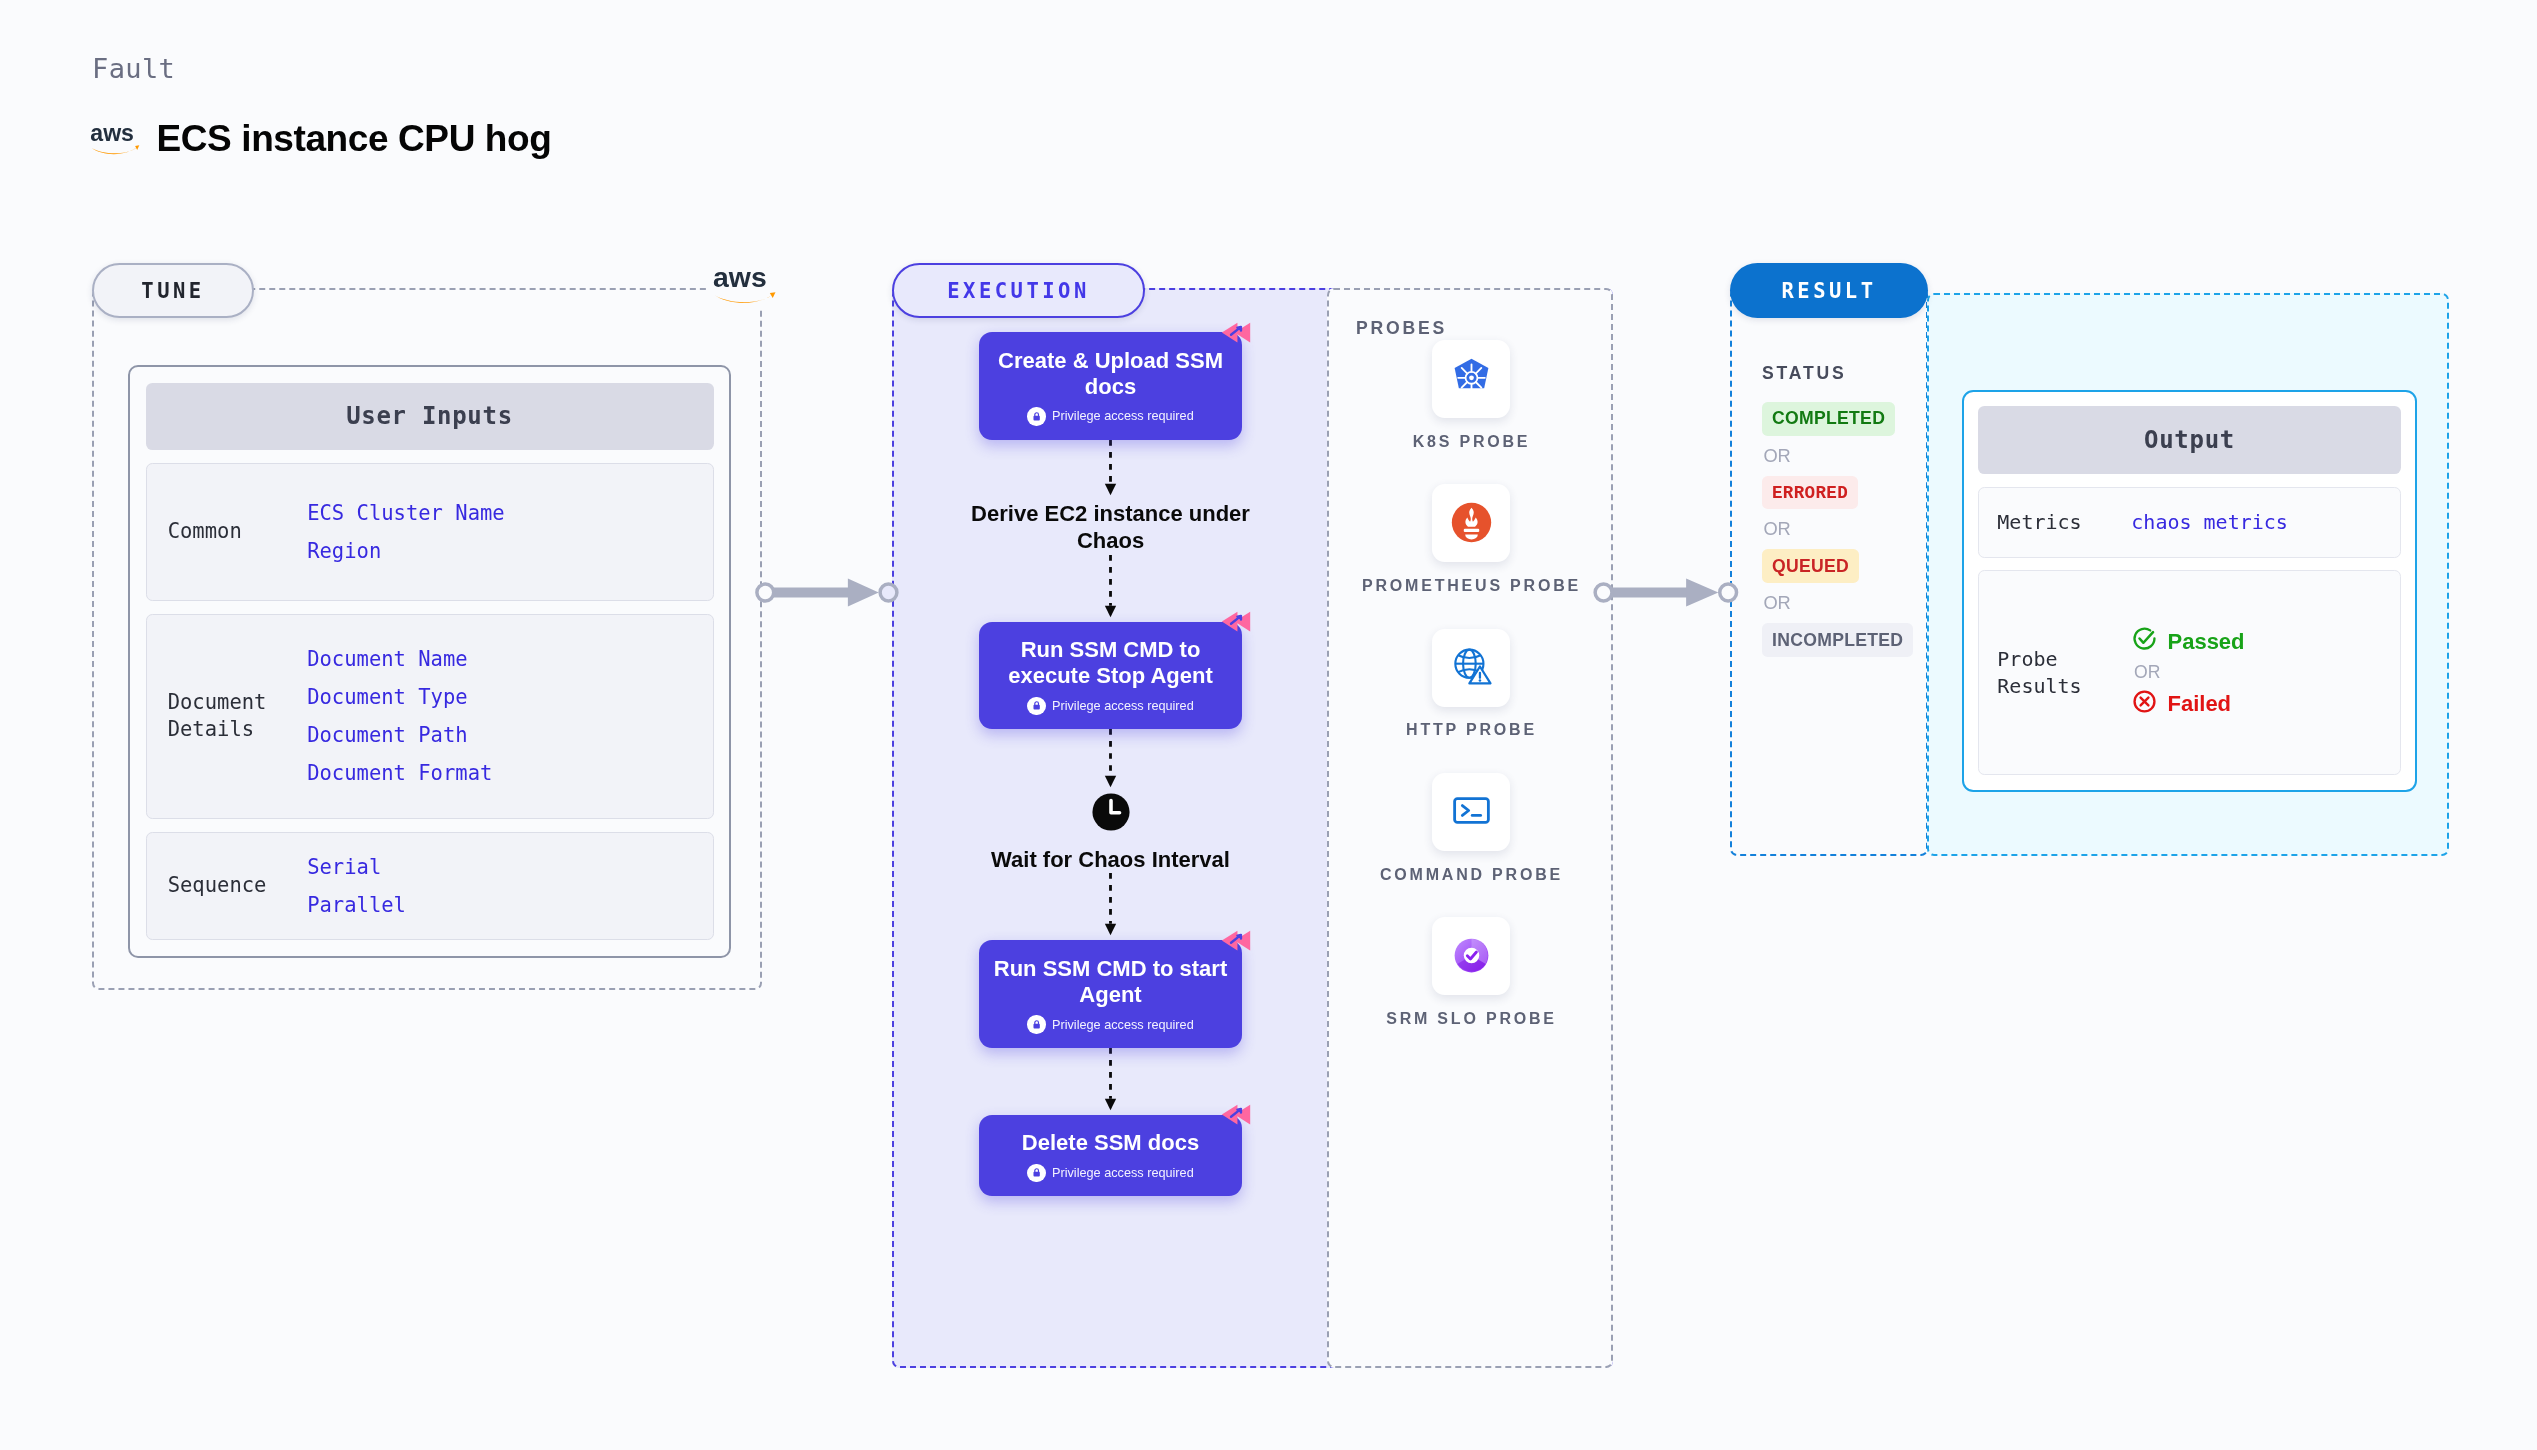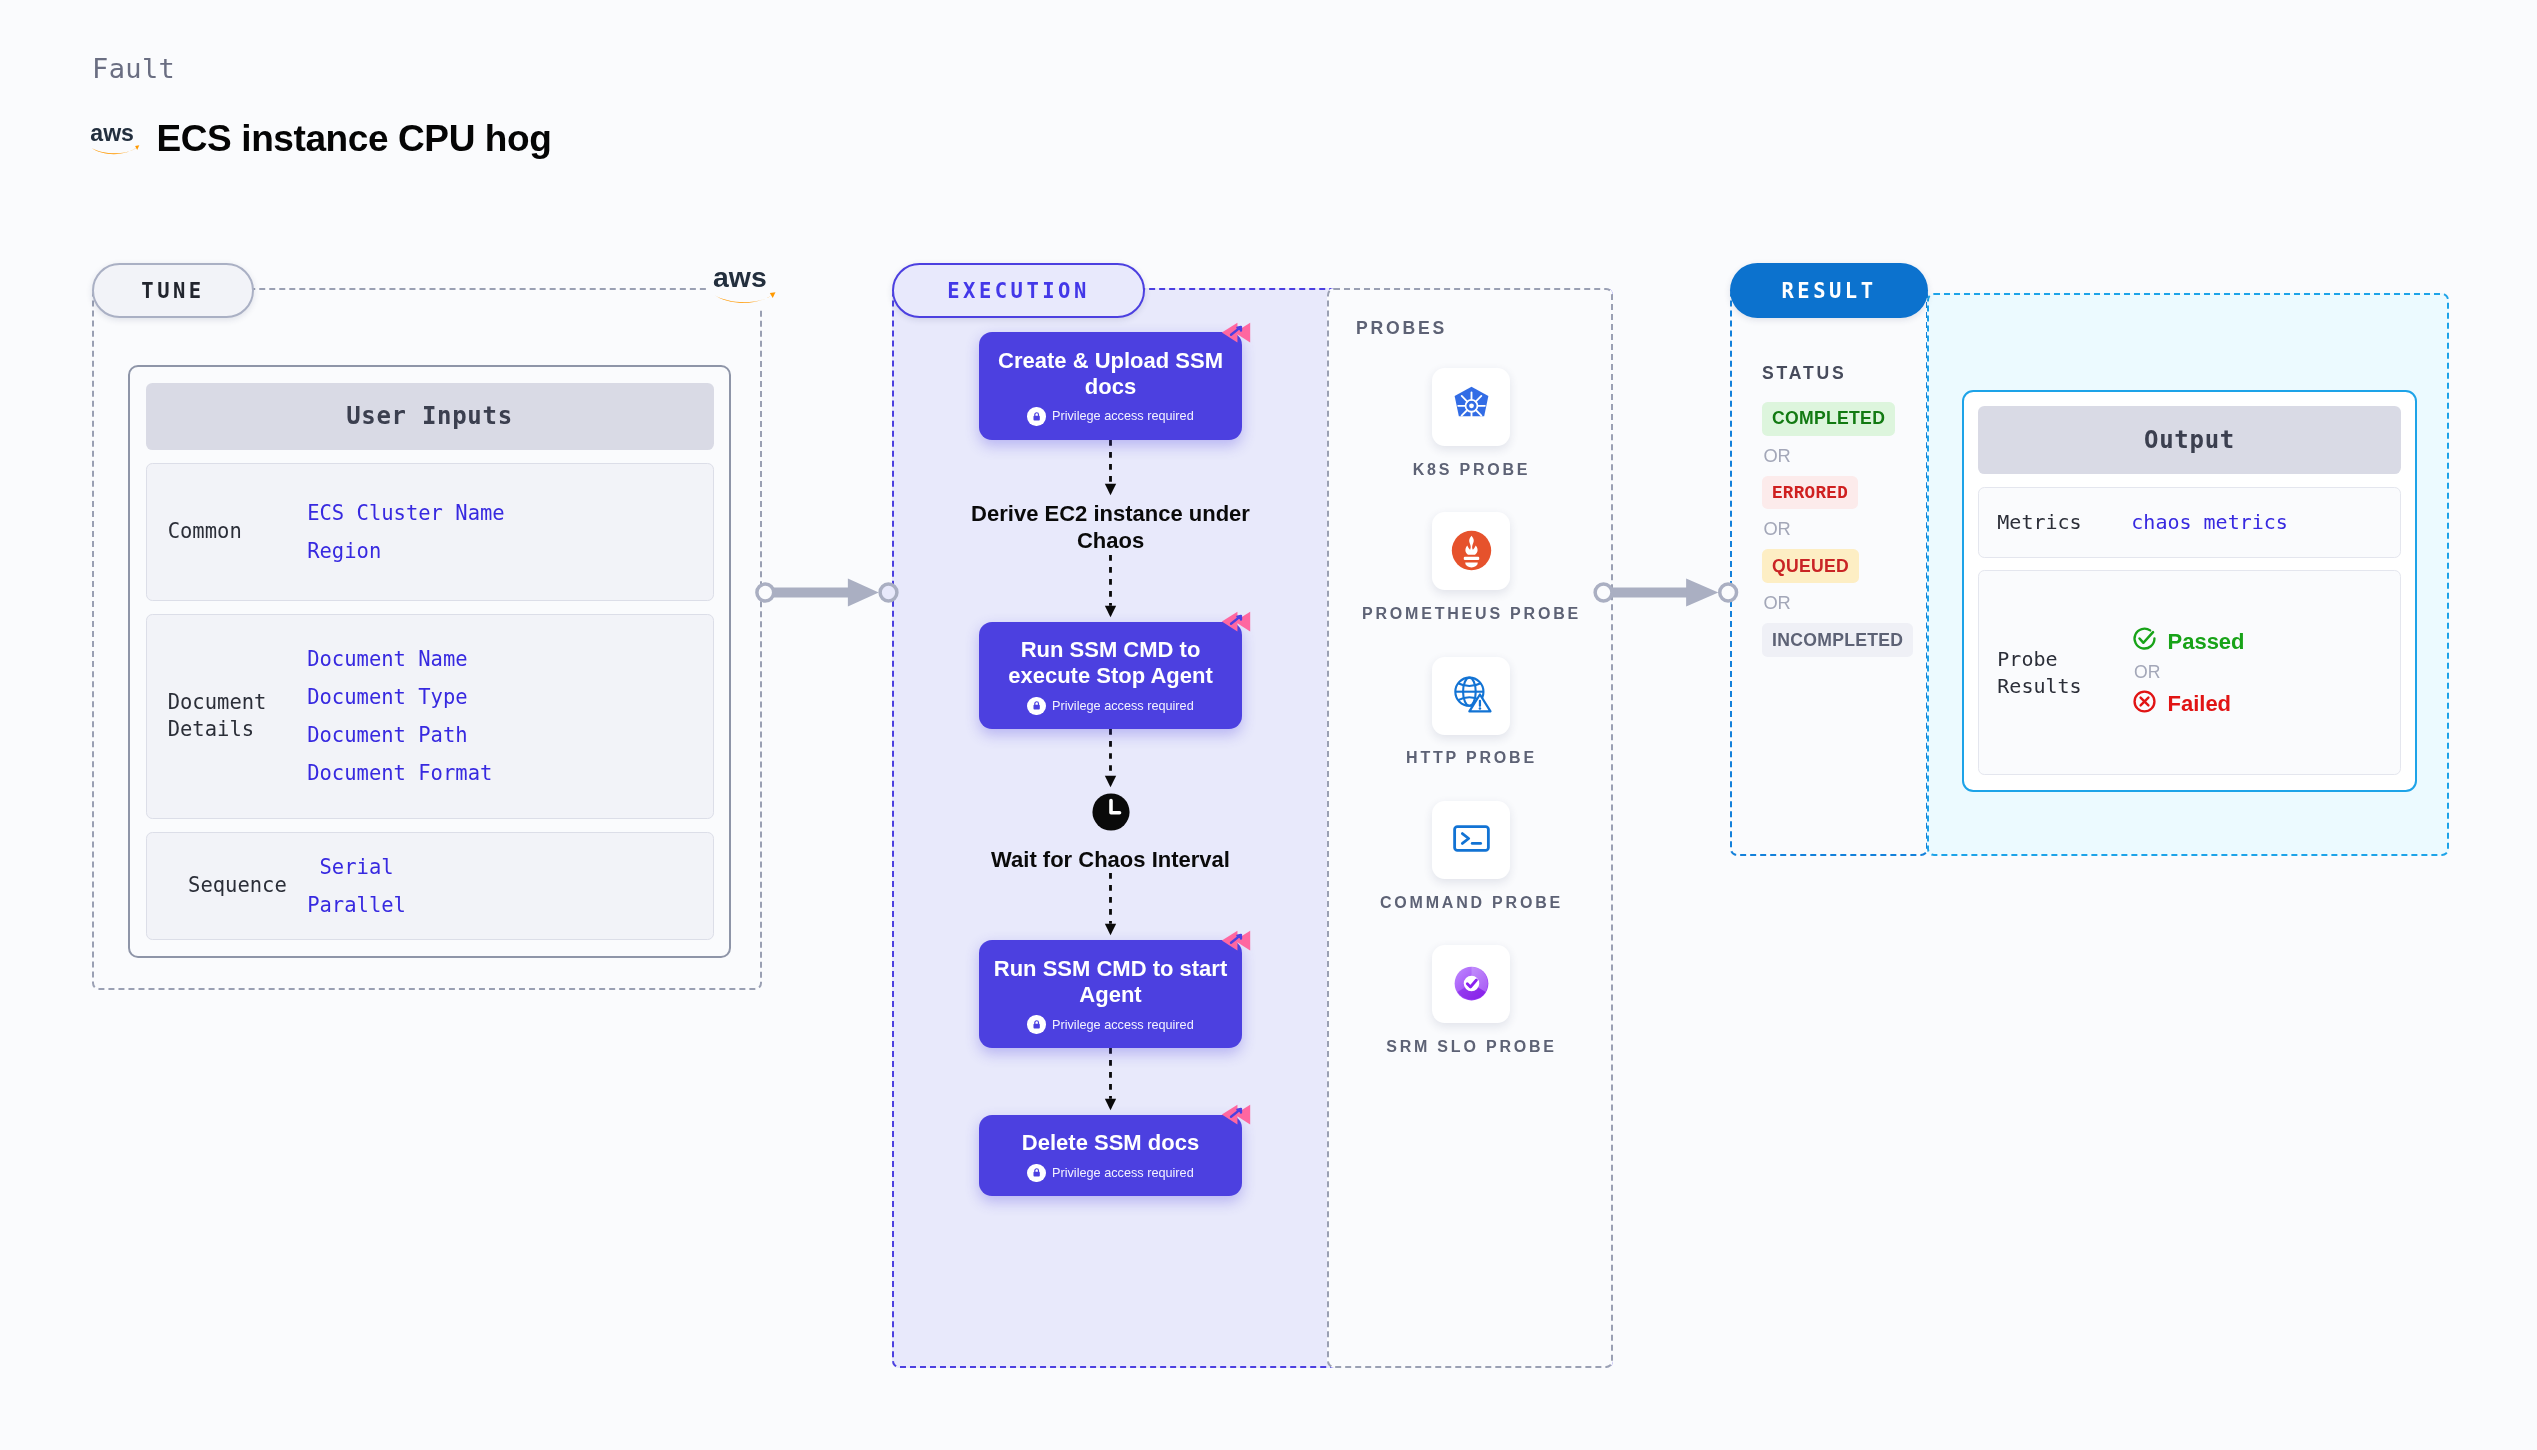--- a/index.html
+++ b/index.html
@@ -91,21 +91,21 @@
     width: 148px; flex: none; font-family: "DejaVu Sans Mono", monospace;
     font-size: 20.5px; color: #2b2e38; line-height: 1.35; padding-left: 8.5px;
   }
   .ui-group-vals {
     display: flex; flex-direction: column; gap: 14px;
     font-family: "DejaVu Sans Mono", monospace; font-size: 20.5px;
     color: #3729e0; font-weight: 500;
   }
   .g-common { height: 138px; }
   .g-doc    { height: 205px; }
-  .g-seq    { height: 109px; text-align: center; }
+  .g-seq    { height: 109px; }
 
   
   .aws-watermark { position: absolute; left: 709px; top: 260px; z-index: 5; background: #fafbfd; padding: 1.4px 4.2px; }
 
   
   .connector { position: absolute; z-index: 7; }
 
   
   .flow { position: absolute; left: 948px; top: 332px; width: 325px;
           display: flex; flex-direction: column; align-items: center; }
@@ -131,21 +131,21 @@
   .clock-icon { display: block; margin: 0 auto 7px; }
   .arrow-v { display: block; }
 
   
   .probes-title {
     position: absolute; left: 1356px; top: 318px;
     font-size: 17.6px; font-weight: bold; color: #5d6275; letter-spacing: 2.8px;
     z-index: 4;
   }
   .probe-list {
-    position: absolute; left: 1341px; top: 368px; width: 261px; z-index: 4;
+    position: absolute; left: 1341px; top: 340px; width: 261px; z-index: 4;
     display: flex; flex-direction: column; align-items: center; gap: 32px;
   }
   .probe-item { display: flex; flex-direction: column; align-items: center; }
   .probe-tile {
     width: 78px; height: 78px; background: #fff; border-radius: 12.7px;
     display: flex; align-items: center; justify-content: center;
     box-shadow: 0 3.5px 10px rgba(40,50,90,.11);
   }
   .probe-label {
     margin-top: 12.7px; font-size: 16px; font-weight: bold; color: #5d6275;

